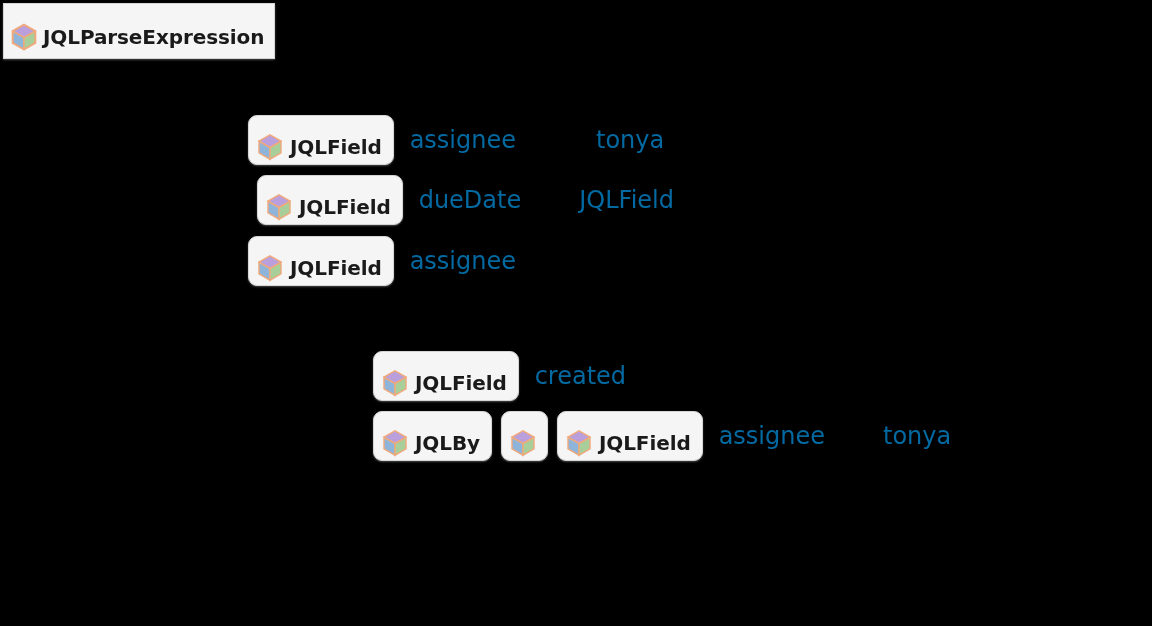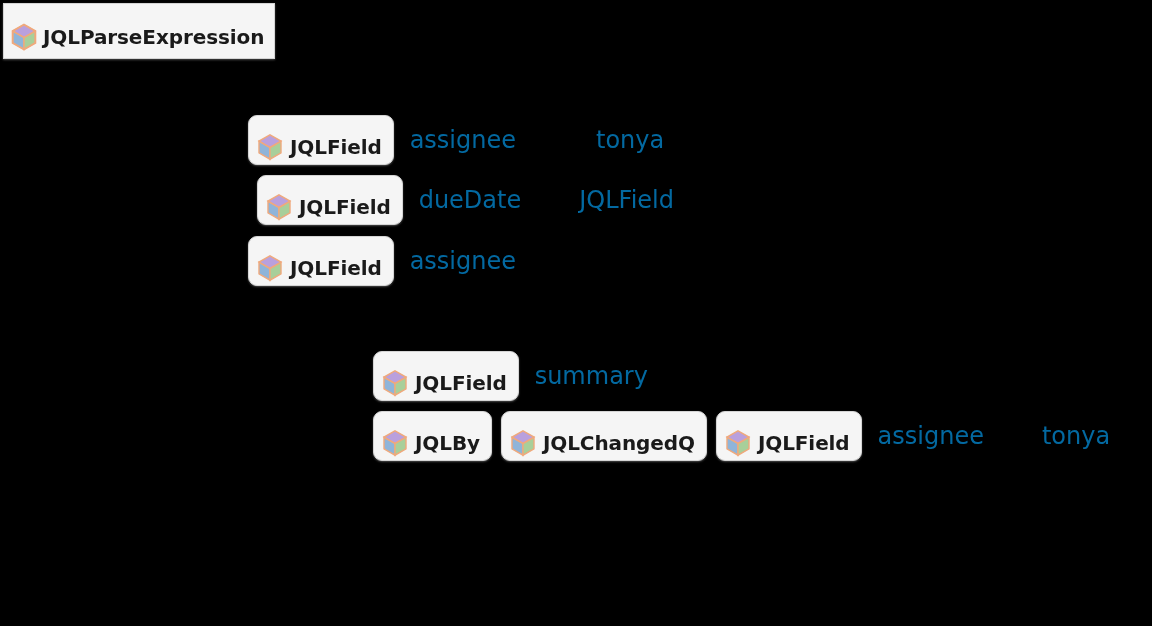--- a/index.html
+++ b/index.html
@@ -157,21 +157,21 @@
       <span class="cube">
         <svg width="26" height="28" viewBox="0 0 26 28" aria-hidden="true">
           <polygon points="13,1.8 24,8.1 13,14.4 2,8.1" fill="#b9a0dd" stroke="#f0a97c" stroke-width="1.4"></polygon>
           <polygon points="2,8.4 13,14.7 13,26.2 2,19.9" fill="#8fb4d9" stroke="#f0a97c" stroke-width="1.4"></polygon>
           <polygon points="24,8.4 24,19.9 13,26.2 13,14.7" fill="#a8cf9a" stroke="#f0a97c" stroke-width="1.4"></polygon>
         </svg>
       </span>
       <span class="label">JQLField</span>
     </span>
     <span class="gap-md"></span>
-    <span class="arg">summary</span>
+    <span class="arg">created</span>
   </div>
 
   <div class="row" style="left:373px; top:411px;">
     <span class="pill">
       <span class="cube">
         <svg width="26" height="28" viewBox="0 0 26 28" aria-hidden="true">
           <polygon points="13,1.8 24,8.1 13,14.4 2,8.1" fill="#b9a0dd" stroke="#f0a97c" stroke-width="1.4"></polygon>
           <polygon points="2,8.4 13,14.7 13,26.2 2,19.9" fill="#8fb4d9" stroke="#f0a97c" stroke-width="1.4"></polygon>
           <polygon points="24,8.4 24,19.9 13,26.2 13,14.7" fill="#a8cf9a" stroke="#f0a97c" stroke-width="1.4"></polygon>
         </svg>
@@ -180,21 +180,20 @@
     </span>
     <span class="gap-sm"></span>
     <span class="pill">
       <span class="cube">
         <svg width="26" height="28" viewBox="0 0 26 28" aria-hidden="true">
           <polygon points="13,1.8 24,8.1 13,14.4 2,8.1" fill="#b9a0dd" stroke="#f0a97c" stroke-width="1.4"></polygon>
           <polygon points="2,8.4 13,14.7 13,26.2 2,19.9" fill="#8fb4d9" stroke="#f0a97c" stroke-width="1.4"></polygon>
           <polygon points="24,8.4 24,19.9 13,26.2 13,14.7" fill="#a8cf9a" stroke="#f0a97c" stroke-width="1.4"></polygon>
         </svg>
       </span>
-      <span class="label">JQLChangedQ</span>
     </span>
     <span class="gap-sm"></span>
     <span class="pill">
       <span class="cube">
         <svg width="26" height="28" viewBox="0 0 26 28" aria-hidden="true">
           <polygon points="13,1.8 24,8.1 13,14.4 2,8.1" fill="#b9a0dd" stroke="#f0a97c" stroke-width="1.4"></polygon>
           <polygon points="2,8.4 13,14.7 13,26.2 2,19.9" fill="#8fb4d9" stroke="#f0a97c" stroke-width="1.4"></polygon>
           <polygon points="24,8.4 24,19.9 13,26.2 13,14.7" fill="#a8cf9a" stroke="#f0a97c" stroke-width="1.4"></polygon>
         </svg>
       </span>

